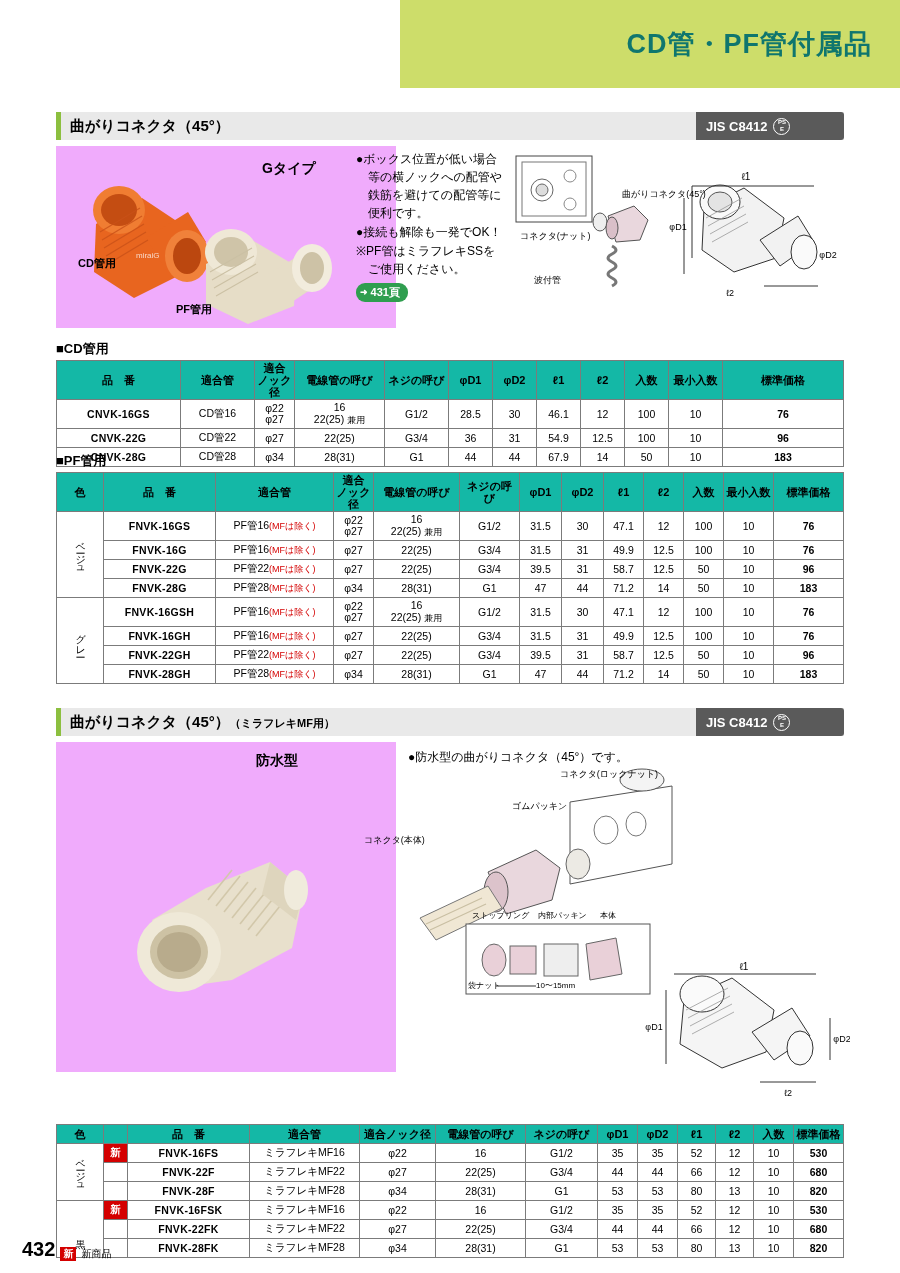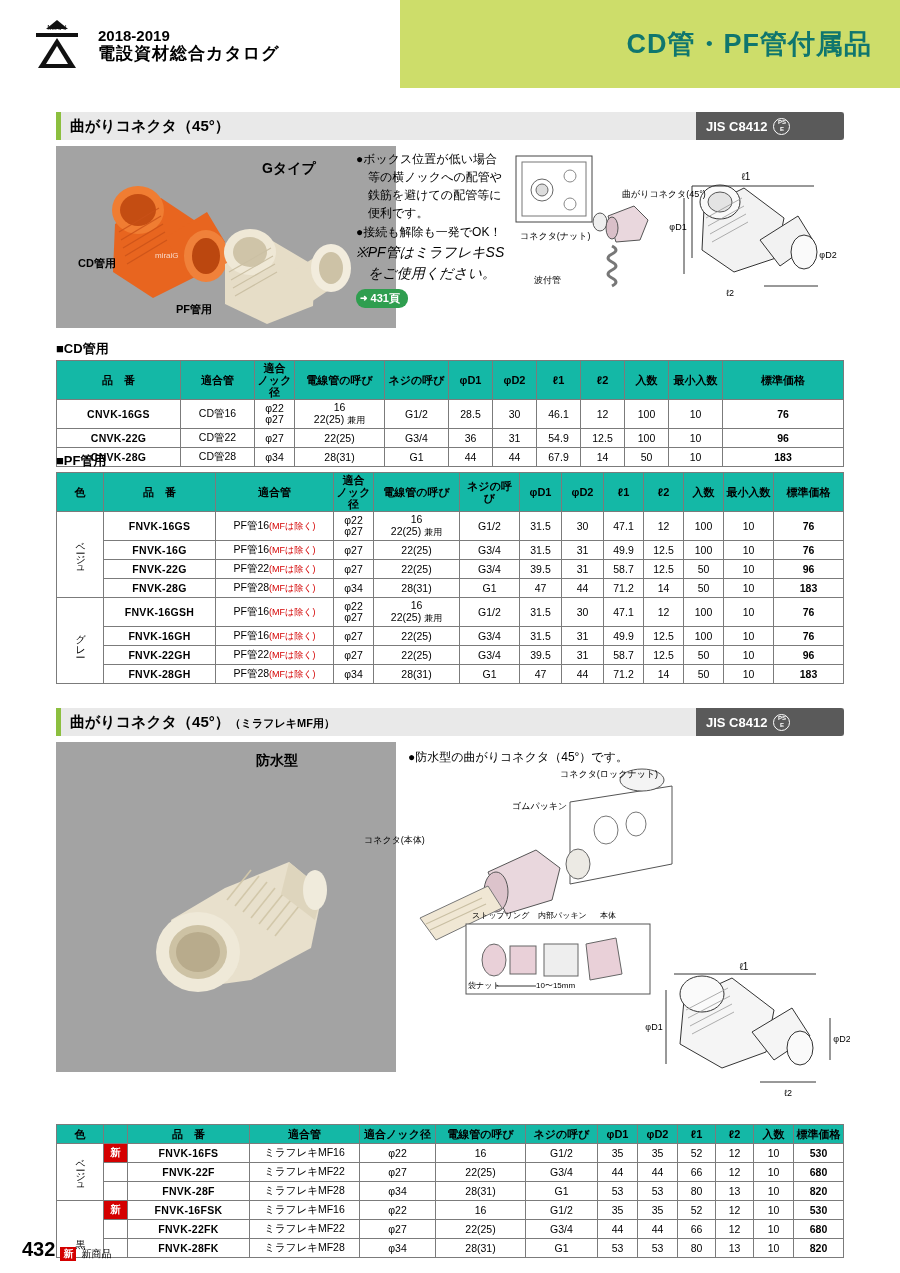--- a/index.html
+++ b/index.html
@@ -37,30 +37,30 @@
   }
   .ps-circle {
     width:17px; height:17px; border-radius:50%; border:1px solid #fff;
     font-size:6px; line-height:7px; display:flex; flex-direction:column;
     align-items:center; justify-content:center; font-weight:bold;
   }
 
   
   .bullets { position:absolute; font-size:12px; line-height:1.5; }
   .bullets .li { display:block; text-indent:-12px; padding-left:12px; margin-bottom:1px; }
-  .note { font-size:14px;font-style:italic; }
+  .note { font-size:12px; }
   .page-ref {
     display:inline-flex; align-items:center; gap:3px; margin-top:4px;
     background:#2f9e4f; color:#fff; border-radius:9px; padding:1px 8px 1px 4px;
     font-size:11px; font-weight:bold;
   }
   .page-ref .arrow { font-size:9px; }
 
   
-  .photo-box { position:absolute; background:#a3a3a3;padding-left:19px; }
+  .photo-box { position:absolute; background:#f0abfc; }
   .cap { position:absolute; font-size:11px; font-weight:bold; }
 
   
   table.spec { position:absolute; border-collapse:collapse; background:#fff; }
   table.spec th, table.spec td {
     border:1px solid #7b7b7b; text-align:center; vertical-align:middle;
     font-size:10.5px; padding:1px 2px; height:19px;
   }
   table.spec thead th { background:#14b8a6; font-weight:bold; font-size:11px; line-height:1.1; }
   .pname { font-size:13px; font-weight:bold; letter-spacing:0.3px; }
@@ -80,35 +80,20 @@
   .pageno { font-size:20px; font-weight:bold; }
   .new-badge { background:#d40000; color:#fff; font-size:10px; font-weight:bold; padding:0 3px; }
   .new-text { font-size:10px; }
   .new-cell { background:#d40000; color:#fff; font-size:10px; font-weight:bold; }
 </style>
 </head>
 <body>
 
 <div class="header">
   <div class="white-left"></div>
-  <div class="logo-wrap">
-    <div class="logo-mark">
-      <svg width="58" height="58" viewBox="0 0 58 58">
-        <path d="M29 4 L40 13 L18 13 Z" fill="#111"></path>
-        <path d="M8 17 h42 v4 H8 Z" fill="#111"></path>
-        <path d="M29 22 L48 52 H10 Z" fill="#111"></path>
-        <path d="M29 30 L40 48 H18 Z" fill="#fff"></path>
-        <text x="29" y="14" font-size="7" fill="#111" text-anchor="middle" font-family="Liberation Sans, sans-serif">MIRAI</text>
-      </svg>
-    </div>
-    <div class="logo-text">
-      <div class="logo-year">2018-2019</div>
-      <div class="logo-name">電設資材総合カタログ</div>
-    </div>
-  </div>
   <div class="header-title">CD管・PF管付属品</div>
 </div>
 
 <div class="sec-bar" style="left:56px; top:112px; width:788px;">
   <div class="bar-accent"></div>
   <div class="sec-title">曲がりコネクタ（45°）</div>
   <div class="jis-badge">
     <span>JIS C8412</span>
     <span class="ps-circle">
       <span>PS</span>

